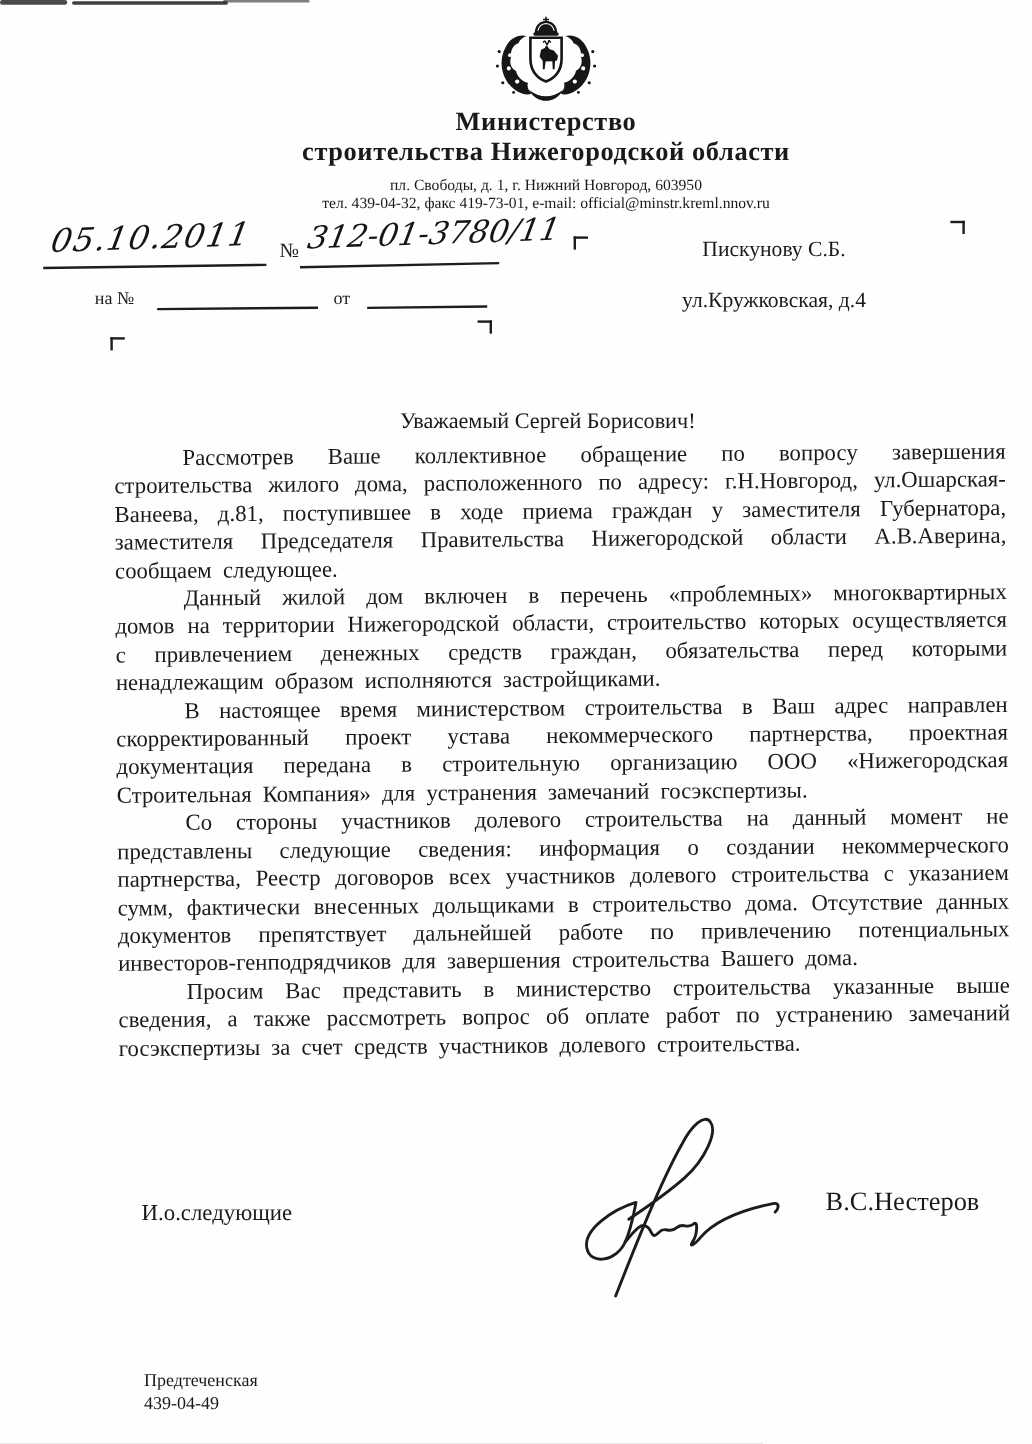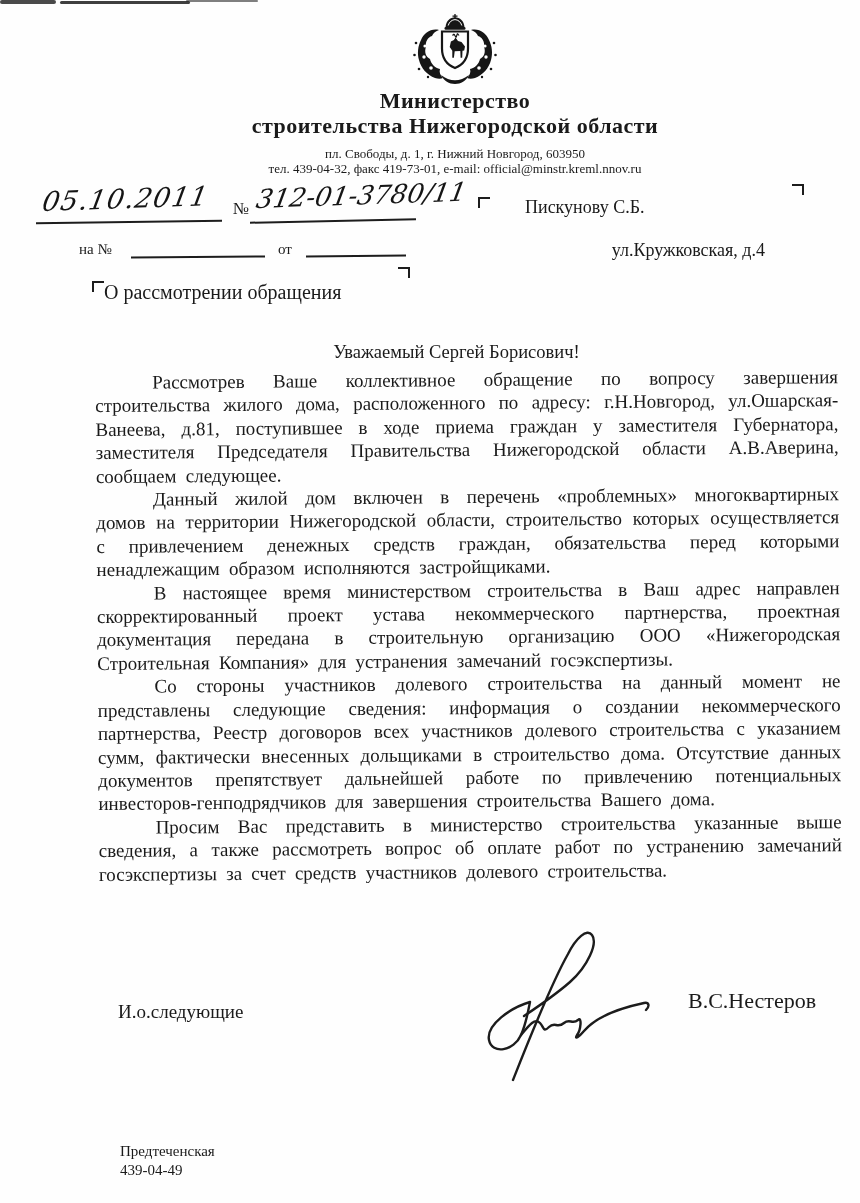--- a/index.html
+++ b/index.html
@@ -33,22 +33,22 @@
   .no-sign{left:233px;top:199px;font-size:17px;}
   .na-label{left:79px;top:241px;font-size:15px;}
   .ot-label{left:278px;top:241px;font-size:15px;}
   .ul-na{left:131px;top:256px;width:134px;height:1.6px;transform:rotate(-.5deg);}
   .ul-ot{left:306px;top:255px;width:100px;height:1.6px;transform:rotate(-.6deg);}
   
   .corner{position:absolute;width:10px;height:9px;}
   .corner-tl{border-left:2px solid #1d1d1d;border-top:2px solid #1d1d1d;}
   .corner-tr{border-right:2px solid #1d1d1d;border-top:2px solid #1d1d1d;}
   
-  .recipient-name{left:525px;top:197px;width:240px;font-size:18px;}
-  .recipient-a1{left:525px;top:240px;width:240px;text-align:right;font-size:18px;}
+  .recipient-name{left:525px;top:197px;width:240px;text-align:center;font-size:18px;}
+  .recipient-a1{left:525px;top:240px;width:240px;text-align:center;font-size:18px;}
   .recipient-a2{left:525px;top:263px;width:240px;text-align:center;font-size:18px;}
   
   .subject{left:104px;top:281px;font-size:20px;}
   
   .salutation{left:95px;top:342px;width:723px;text-align:center;font-size:18.5px;}
   .body-text{
     left:95px;top:371px;width:743px;font-size:19px;line-height:23.4px;
     transform:rotate(-.45deg);transform-origin:left top;
   }
   .body-text p{margin:0;text-indent:57px;text-align:justify;word-spacing:4.5px;}
@@ -113,21 +113,20 @@
   <div class="uline ul-na"></div>
   <div class="abs ot-label">от</div>
   <div class="uline ul-ot"></div>
 
   <div class="corner corner-tl abs" style="left:478px;top:197px;"></div>
   <div class="corner corner-tr abs" style="left:792px;top:184px;"></div>
   <div class="abs recipient-name">Пискунову С.Б.</div>
   <div class="abs recipient-a1">ул.Кружковская, д.4</div>
 
   <div class="corner corner-tl abs" style="left:92px;top:281px;"></div>
-  <div class="abs subject">О рассмотрении обращения</div>
   <div class="corner corner-tr abs" style="left:398px;top:267px;"></div>
 
   <div class="abs salutation">Уважаемый Сергей Борисович!</div>
   <div class="abs body-text">
     <p>Рассмотрев Ваше коллективное обращение по вопросу завершения строительства жилого дома, расположенного по адресу: г.Н.Новгород, ул.Ошарская-Ванеева, д.81, поступившее в ходе приема граждан у заместителя Губернатора, заместителя Председателя Правительства Нижегородской области А.В.Аверина, сообщаем следующее.</p>
     <p>Данный жилой дом включен в перечень «проблемных» многоквартирных домов на территории Нижегородской области, строительство которых осуществляется с привлечением денежных средств граждан, обязательства перед которыми ненадлежащим образом исполняются застройщиками.</p>
     <p>В настоящее время министерством строительства в Ваш адрес направлен скорректированный проект устава некоммерческого партнерства, проектная документация передана в строительную организацию ООО «Нижегородская Строительная Компания» для устранения замечаний госэкспертизы.</p>
     <p>Со стороны участников долевого строительства на данный момент не представлены следующие сведения: информация о создании некоммерческого партнерства, Реестр договоров всех участников долевого строительства с указанием сумм, фактически внесенных дольщиками в строительство дома. Отсутствие данных документов препятствует дальнейшей работе по привлечению потенциальных инвесторов-генподрядчиков для завершения строительства Вашего дома.</p>
     <p>Просим Вас представить в министерство строительства указанные выше сведения, а также рассмотреть вопрос об оплате работ по устранению замечаний госэкспертизы за счет средств участников долевого строительства.</p>
   </div>

